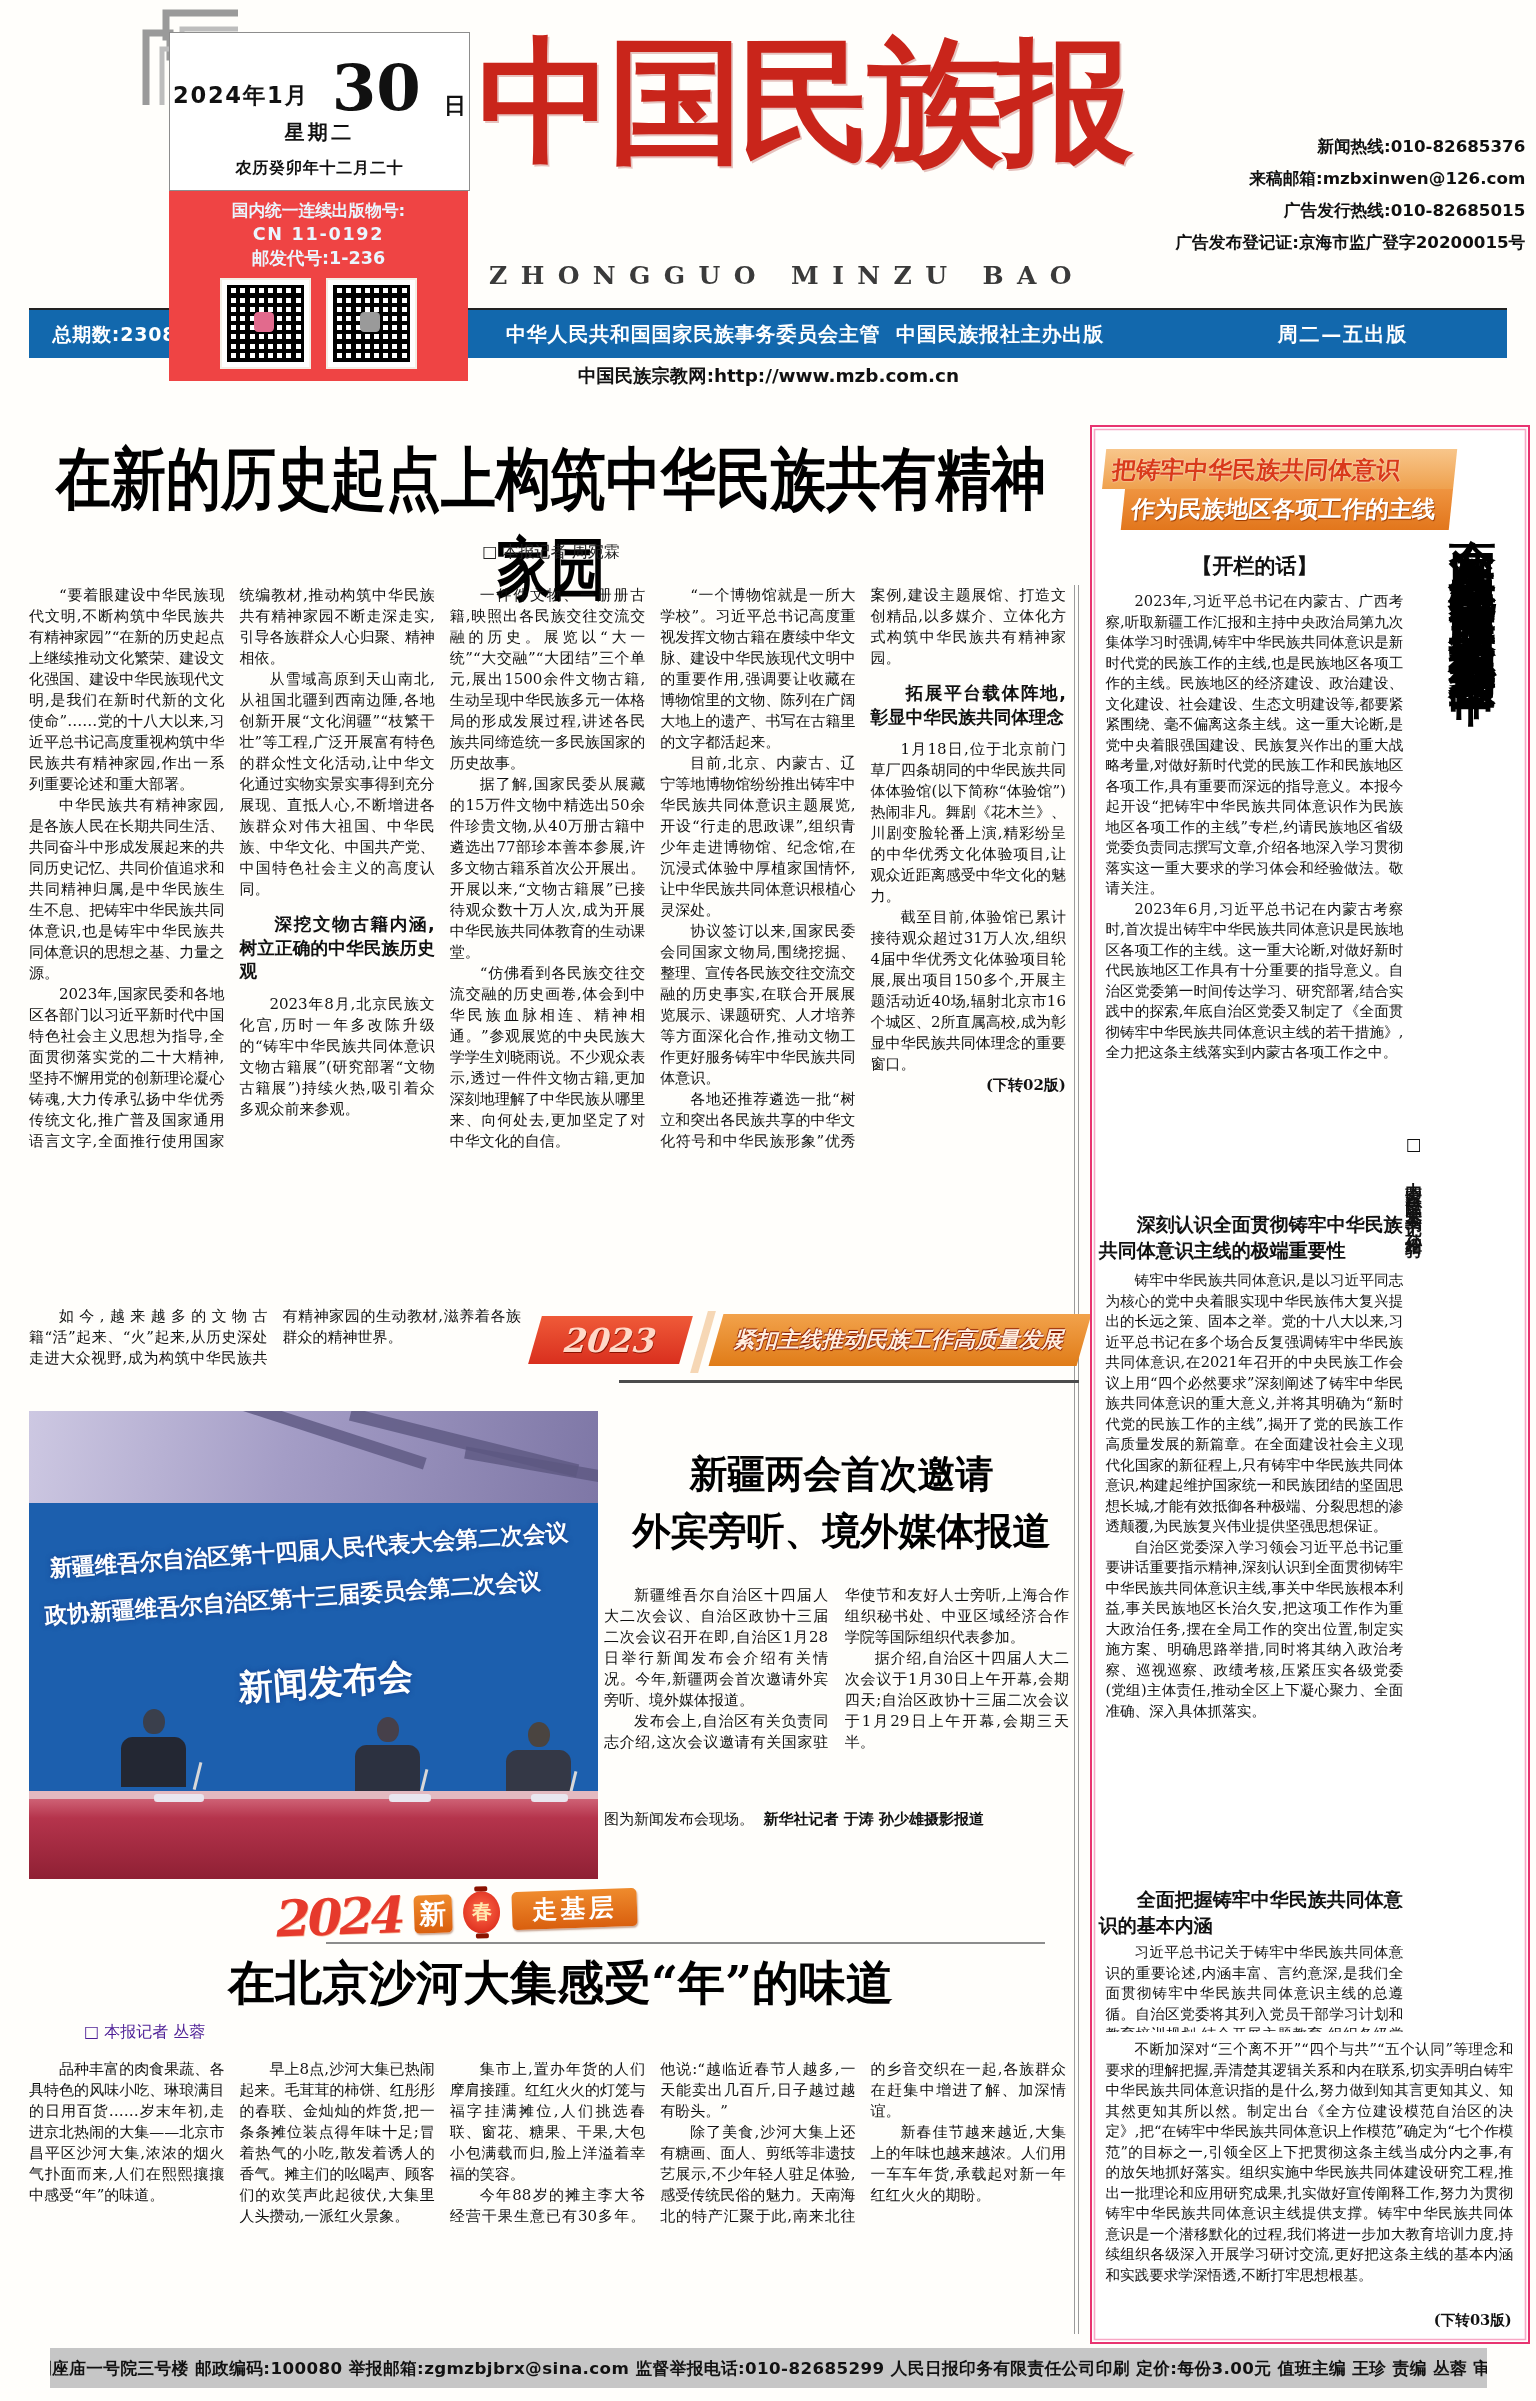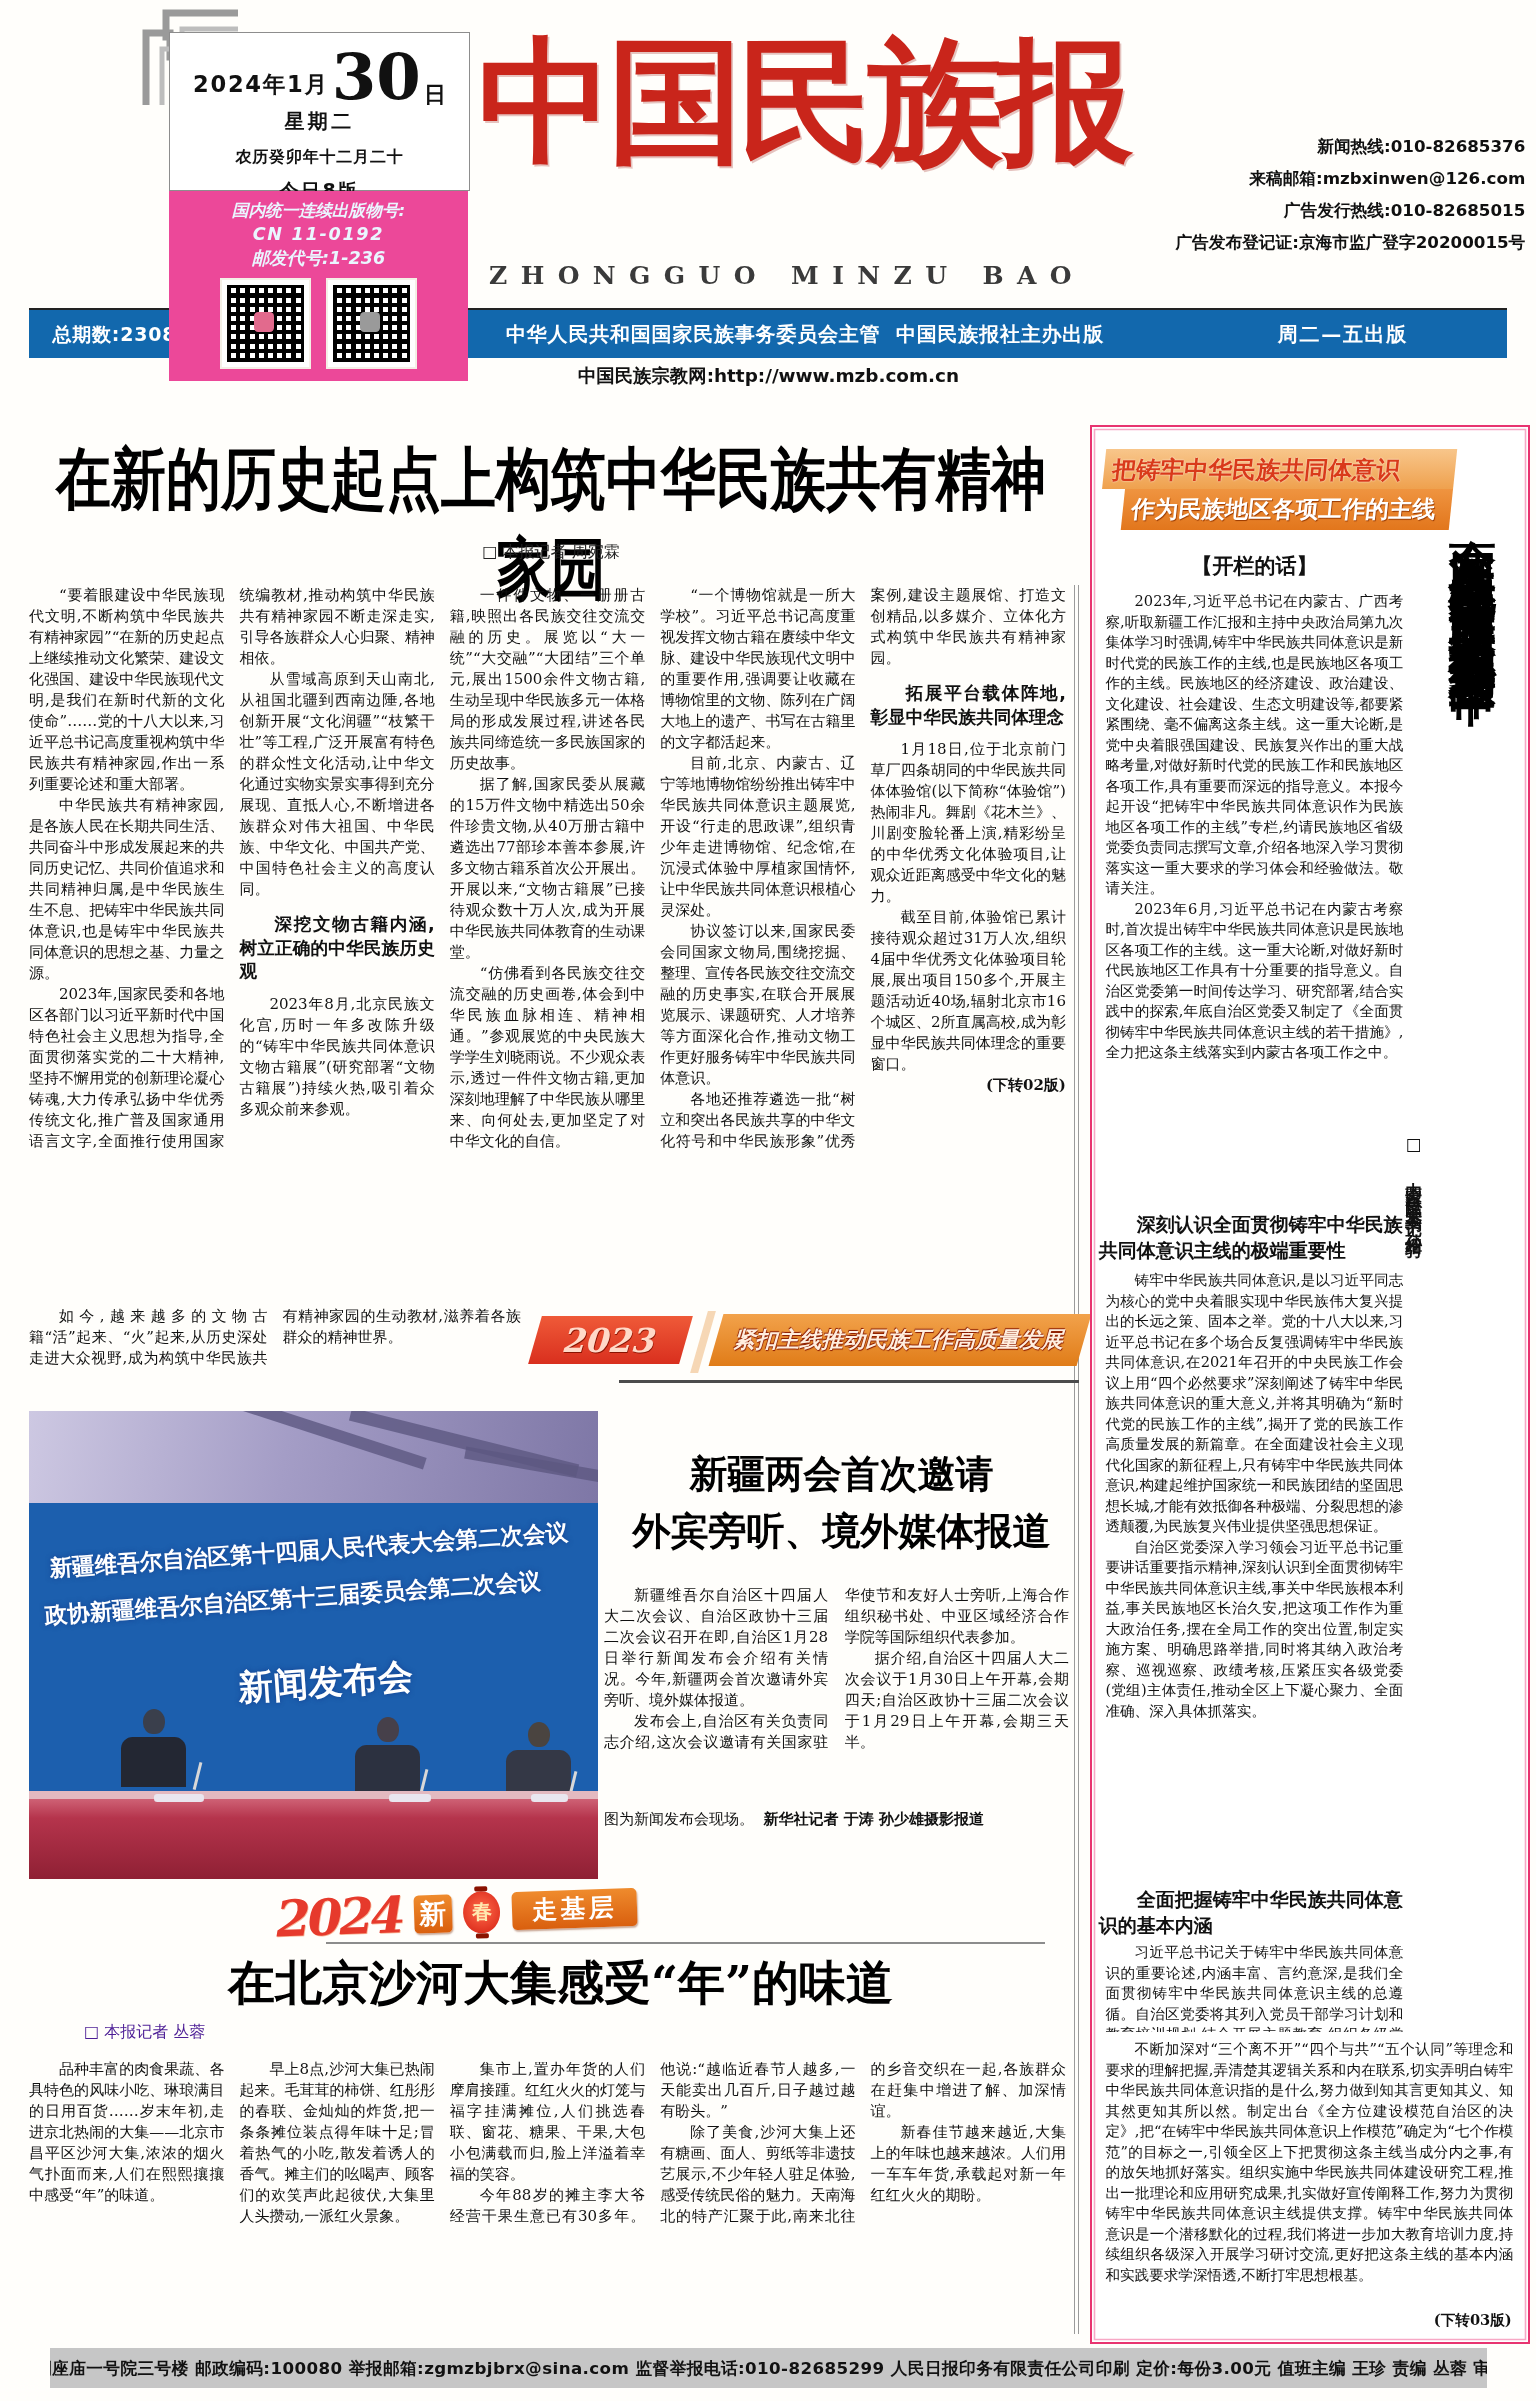--- a/index.html
+++ b/index.html
@@ -7,29 +7,29 @@
     --sans:"DejaVu Sans","Liberation Sans",sans-serif;
   }
   html,body{margin:0;padding:0;background:#e8e8e8;}
   .page{position:relative;width:1537px;height:2401px;background:#fffefb;overflow:hidden;
         font-family:var(--serif);color:#111;}
   .abs{position:absolute;}
   
   .corner-fret{position:absolute;left:140px;top:6.7px;width:100px;height:100px;}
   .date-box{left:169px;top:32px;width:299px;height:157px;border:0.8px solid #8d8d8d;background:#fff;
             font-family:var(--sans);}
-  .date-row{display:flex;align-items:flex-start;justify-content:center;gap:3px;margin-top:14px;}
+  .date-row{display:flex;align-items:flex-start;justify-content:center;gap:23px;margin-top:25px;}
   .dr-left{font-size:22.6px;font-weight:bold;letter-spacing:1.7px;margin-top:22px;}
   .dr-day{font-size:64px;font-weight:bold;font-family:var(--serif);line-height:59px;}
   .dr-unit{font-size:22px;font-weight:bold;margin-top:33px;}
   .d-week{font-size:20px;font-weight:bold;text-align:center;margin-top:-1.7px;letter-spacing:3.3px;}
   .d-lunar{font-size:16px;font-weight:bold;text-align:center;margin-top:11.7px;letter-spacing:0.8px;}
   .d-pages{font-size:19px;font-weight:bold;text-align:center;margin-top:10px;letter-spacing:2.5px;}
-  .pub-panel{left:169px;top:191px;width:299px;height:190px;background:#ec4899;z-index:3;
-             font-family:var(--sans);color:#eaf6ff;text-align:center;font-style:italic;}
+  .pub-panel{left:169px;top:191px;width:299px;height:190px;background:#ef4444;z-index:3;
+             font-family:var(--sans);color:#eaf6ff;text-align:center;}
   .pub-panel .l1{font-size:16.7px;font-weight:bold;margin-top:8.4px;}
   .pub-panel .l2{font-size:17.6px;font-weight:bold;margin-top:1.7px;letter-spacing:1.7px;}
   .pub-panel .l3{font-size:17.6px;font-weight:bold;margin-top:1.7px;}
   .qr-row{display:flex;justify-content:center;gap:15px;margin-top:8.4px;}
   .qr{width:87px;height:87px;background:#fff;border:2.5px solid #f4efe6;position:relative;}
   .qr .pat{position:absolute;inset:5px;
      background-image:repeating-linear-gradient(0deg,#000 0 4.2px,transparent 4.2px 9.2px),
                       repeating-linear-gradient(90deg,#000 0 4.2px,#fff 4.2px 9.2px);}
   .qr .logo{position:absolute;left:32px;top:32px;width:20px;height:20px;border-radius:4.2px;}
   .masthead{left:456px;top:23.4px;width:694px;text-align:center;font-weight:bold;

